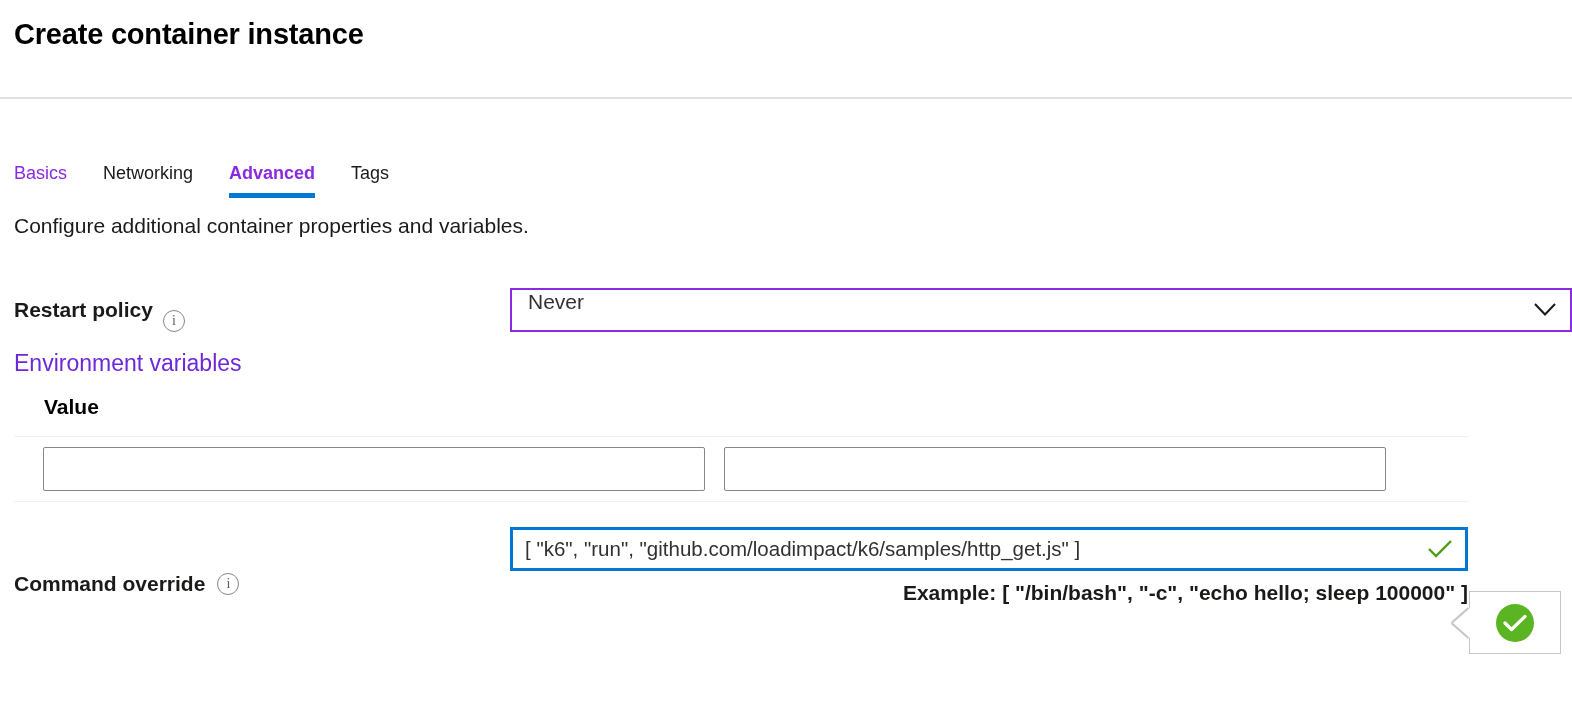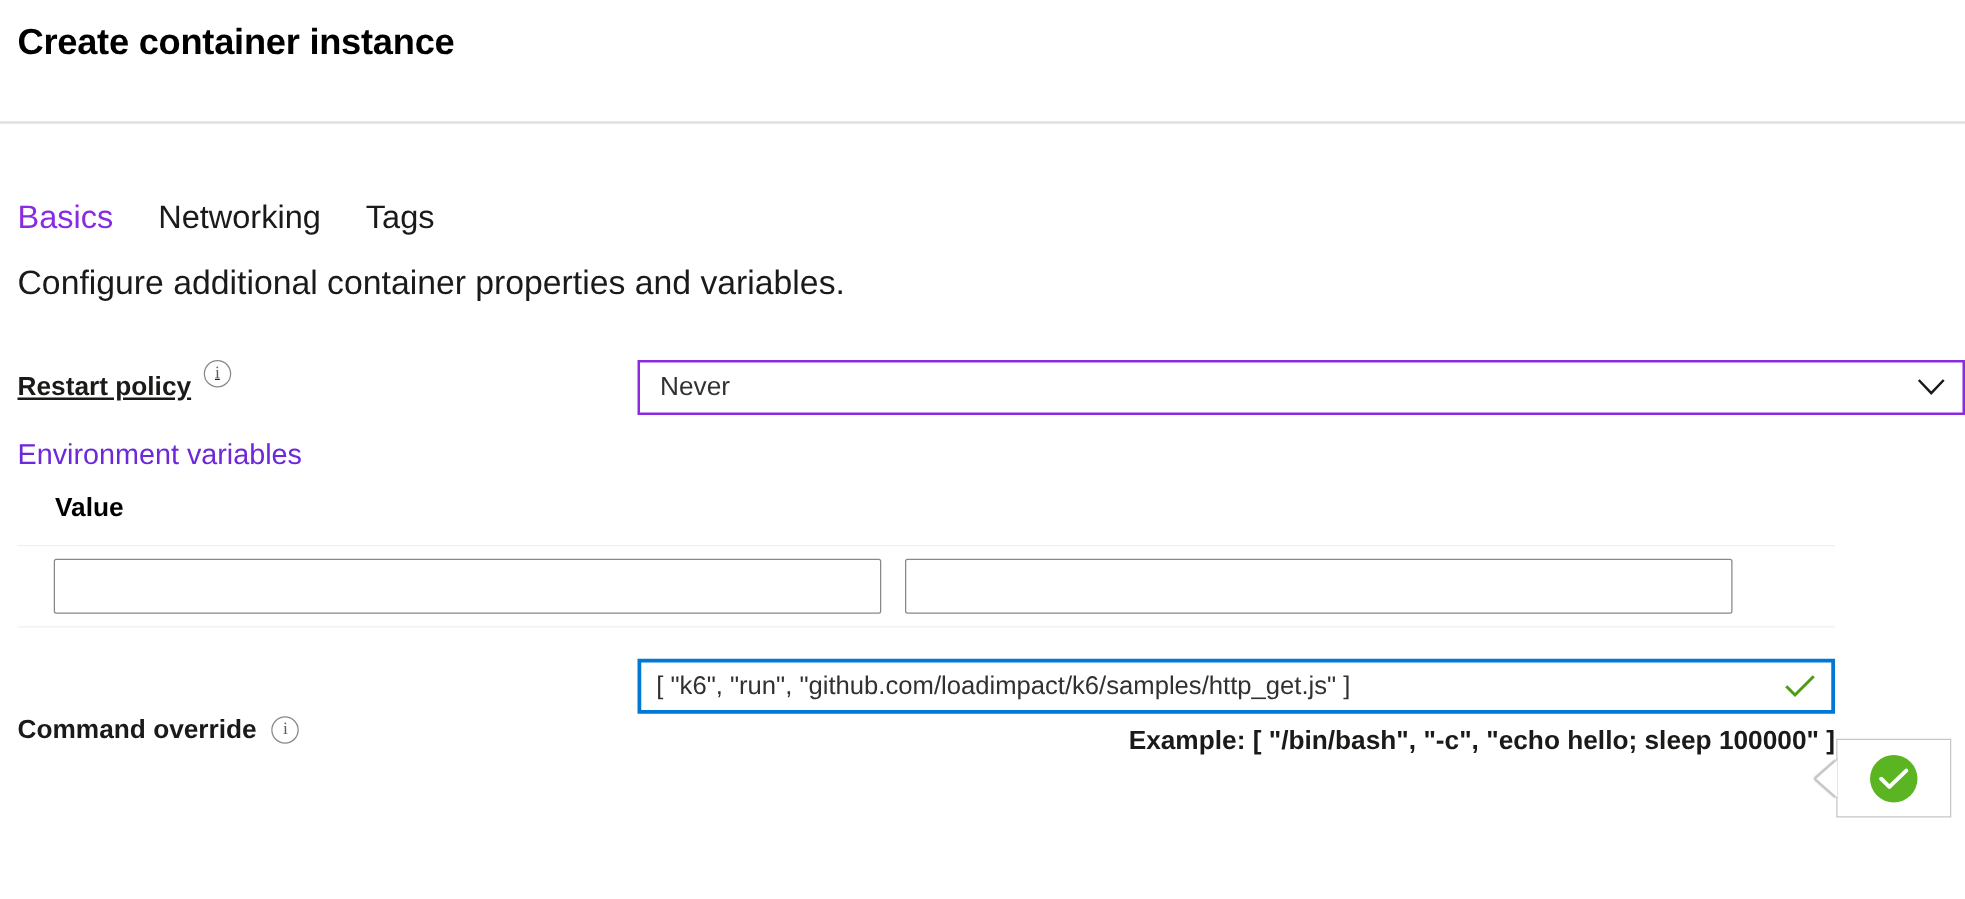--- a/index.html
+++ b/index.html
@@ -34,21 +34,21 @@
 
   
   .tabs {
     display: flex;
     align-items: flex-start;
     padding: 60px 0 0 14px;
     gap: 0px;
   }
   .tab {
     position: relative;
-    font-size: 26px;
+    font-size: 18px;
     color: #1b1a19;
     padding: 0 18px 11px 18px;
     cursor: pointer;
     line-height: 28px;
     white-space: nowrap;
   }
   .tab:first-child { padding-left: 0; }
   .tab.visited { color: #8a2be2; }
   .tab.active {
     color: #8a2be2;
@@ -60,45 +60,44 @@
     left: 18px;
     right: 18px;
     bottom: 0;
     height: 5px;
     background: #0078d4;
   }
 
   
   .description {
     padding: 14px 0 0 14px;
-    font-size: 27px;
+    font-size: 21px;
     line-height: 28px;
     color: #1b1a19;
   }
 
   
   .form-area { padding-left: 14px; padding-top: 30px; }
 
   .field-row {
     display: flex;
     align-items: flex-start;
     margin-top: 18px;
   }
   .field-label {
     width: 496px;
     flex: 0 0 496px;
     font-size: 21px;
     font-weight: bold;
     color: #1b1a19;
     display: flex;
-    align-items: flex-start;
+    align-items: flex-end;
     gap: 10px;
     height: 44px;
     line-height: 44px;
-    text-decoration: underline;
   }
   .info-icon {
     display: inline-flex;
     align-items: center;
     justify-content: center;
     width: 22px;
     height: 22px;
     border: 1.6px solid #8a8886;
     border-radius: 50%;
     font-size: 14px;
@@ -111,21 +110,21 @@
   }
 
   
   .dropdown {
     position: relative;
     width: 1064px;
     height: 44px;
     border: 2px solid #8a2be2;
     background: #ffffff;
     display: flex;
-    align-items: center;
+    align-items: flex-start;
     padding: 0 44px 0 16px;
     font-size: 21px;
     color: #323130;
     cursor: pointer;
   }
   .chevron {
     position: absolute;
     right: 14px;
     top: 50%;
     transform: translateY(-50%);
@@ -277,20 +276,23 @@
   <div class="page-title">Create container instance</div>
 </div>
 
 <div class="tabs">
   <div class="tab visited">
     <span>Basics</span>
   </div>
   <div class="tab">
     <span>Networking</span>
   </div>
+  <div class="tab active">
+    <span>Advanced</span>
+  </div>
   <div class="tab">
     <span>Tags</span>
   </div>
 </div>
 
 <div class="description">Configure additional container properties and variables.</div>
 
 <div class="form-area">
 
   <div class="field-row">

